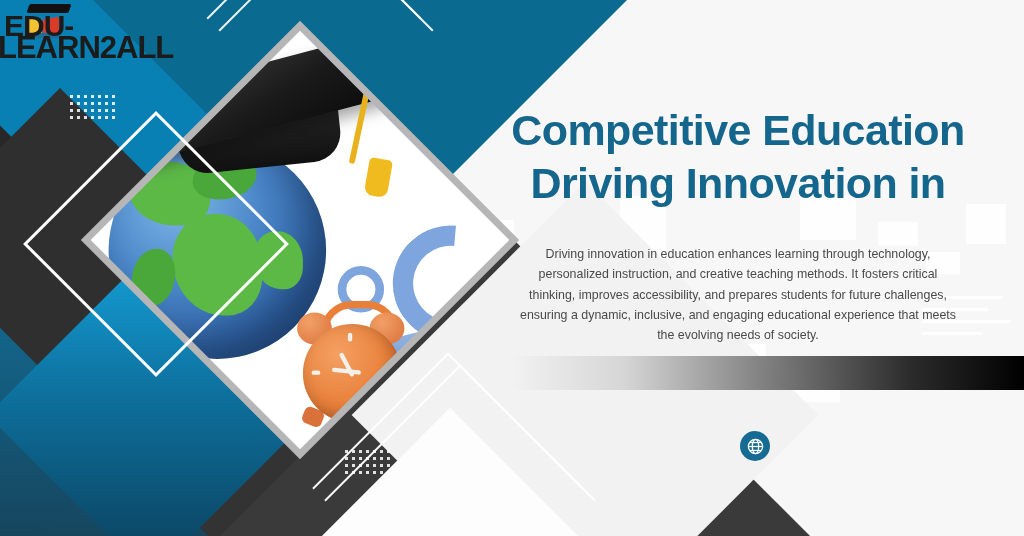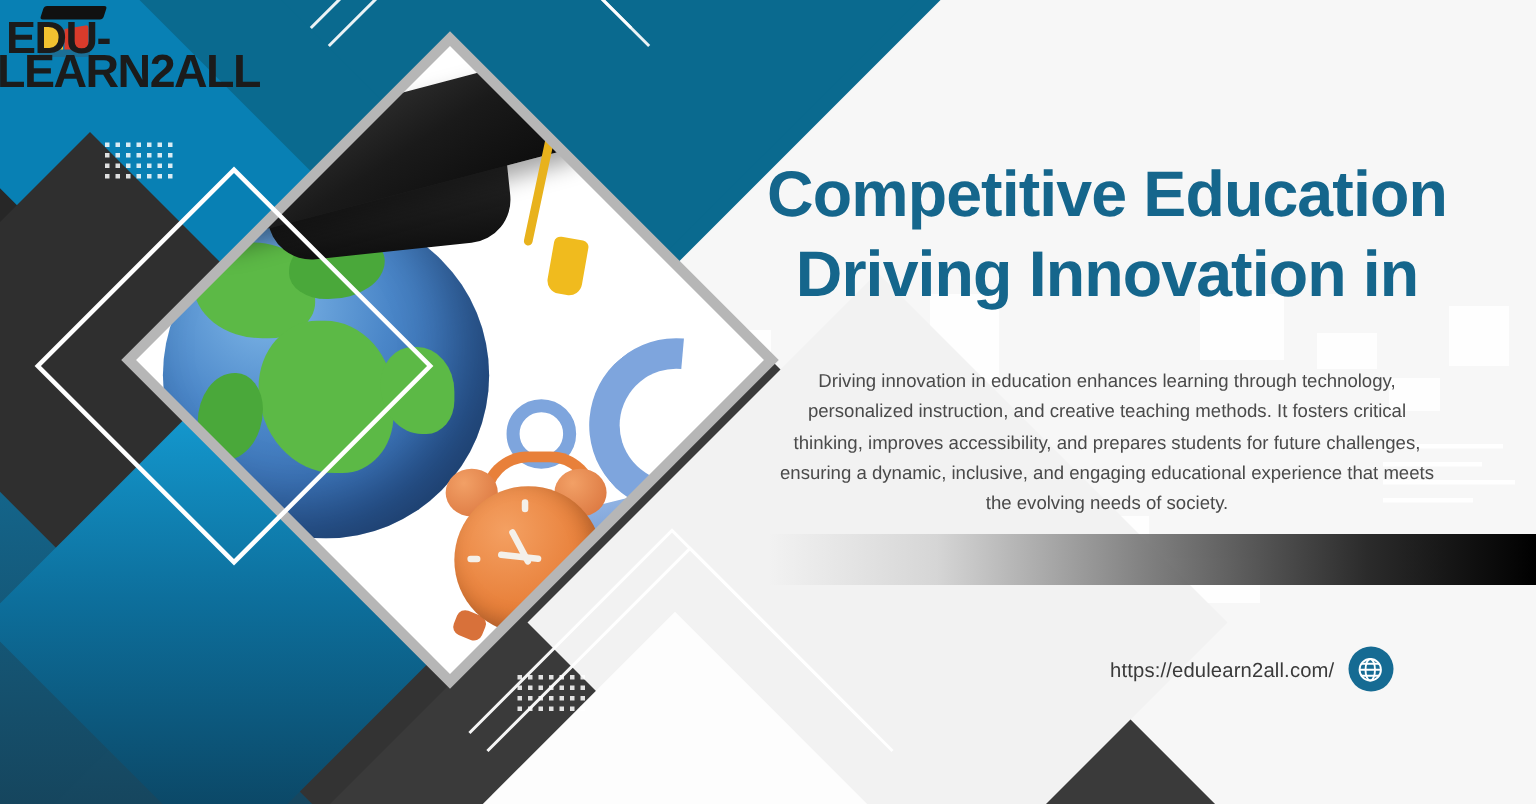--- a/index.html
+++ b/index.html
@@ -455,21 +455,20 @@
   <div class="headline">
     <div>Competitive Education</div>
     <div>Driving Innovation in</div>
   </div>
 
   <p class="body-copy">Driving innovation in education enhances learning through technology, personalized instruction, and creative teaching methods. It fosters critical thinking, improves accessibility, and prepares students for future challenges, ensuring a dynamic, inclusive, and engaging educational experience that meets the evolving needs of society.</p>
 
   <div class="layer grad-bar"></div>
 
   <div class="url-row">
-    <span class="url-text">https://edulearn2all.com/</span>
     <span class="globe-badge">
       <svg width="19" height="19" viewBox="0 0 24 24" fill="none" stroke="#ffffff" stroke-width="1.6">
         <circle cx="12" cy="12" r="9"></circle>
         <ellipse cx="12" cy="12" rx="4" ry="9"></ellipse>
         <line x1="3" y1="12" x2="21" y2="12"></line>
         <line x1="4.6" y1="7" x2="19.4" y2="7"></line>
         <line x1="4.6" y1="17" x2="19.4" y2="17"></line>
       </svg>
     </span>
   </div>

